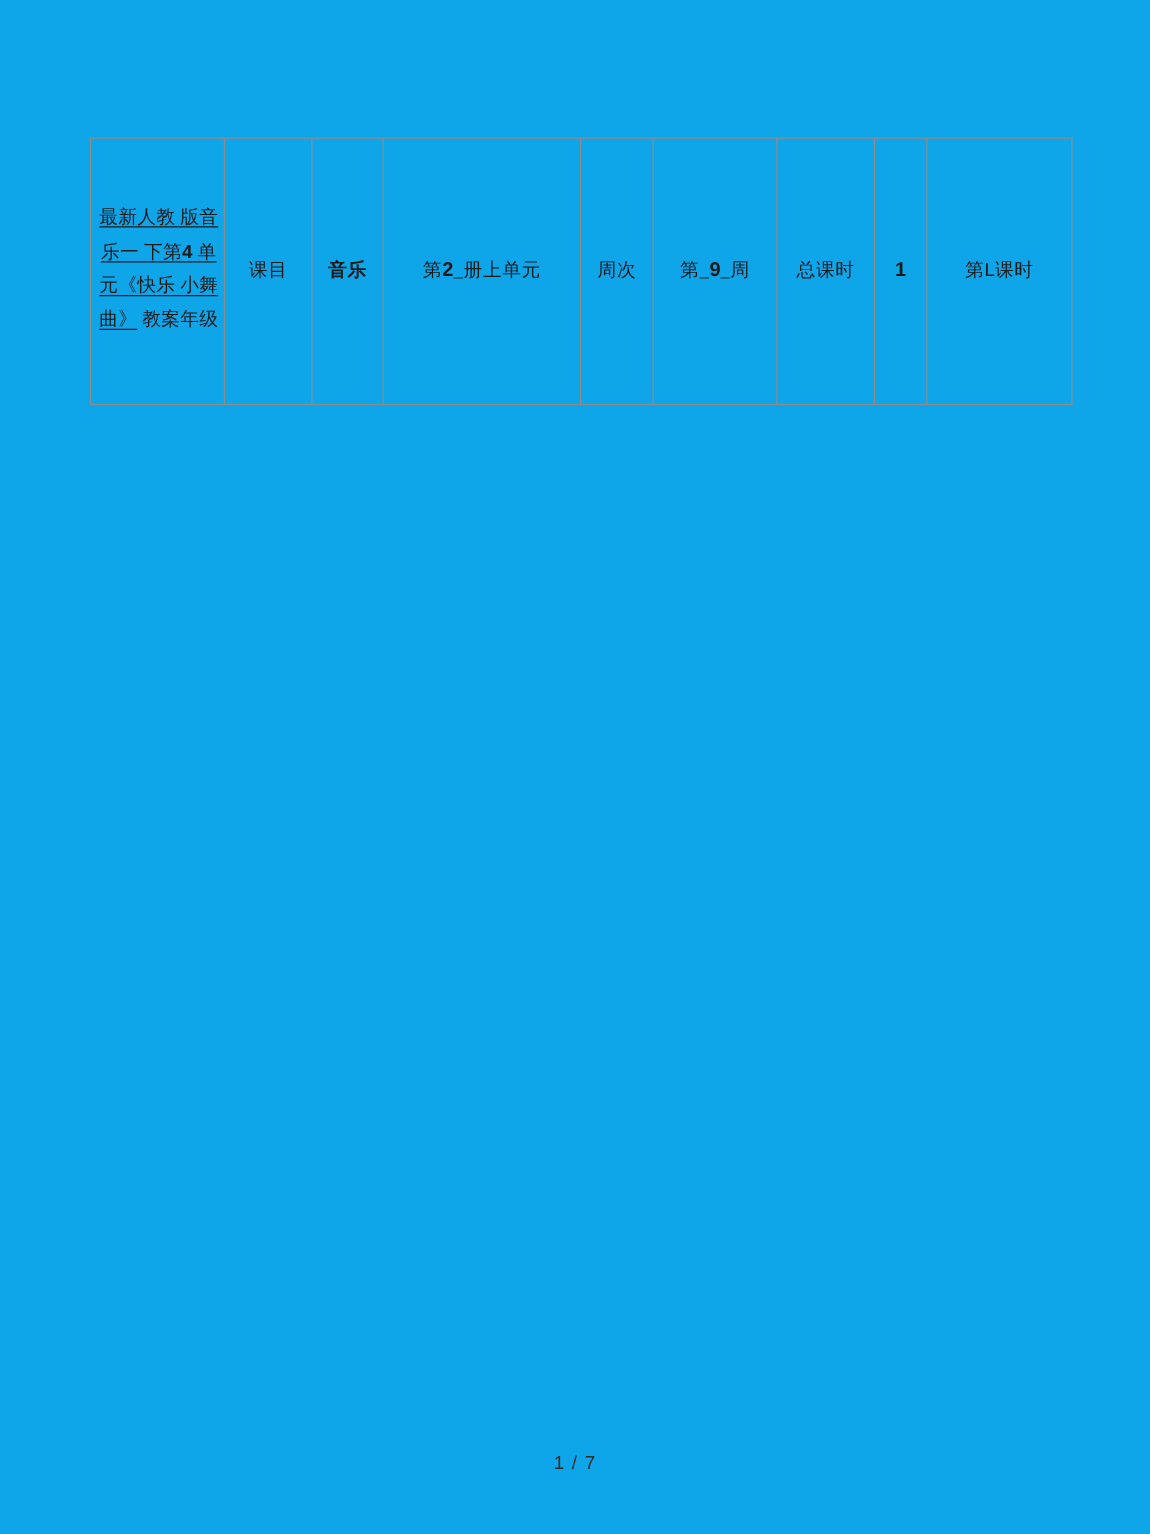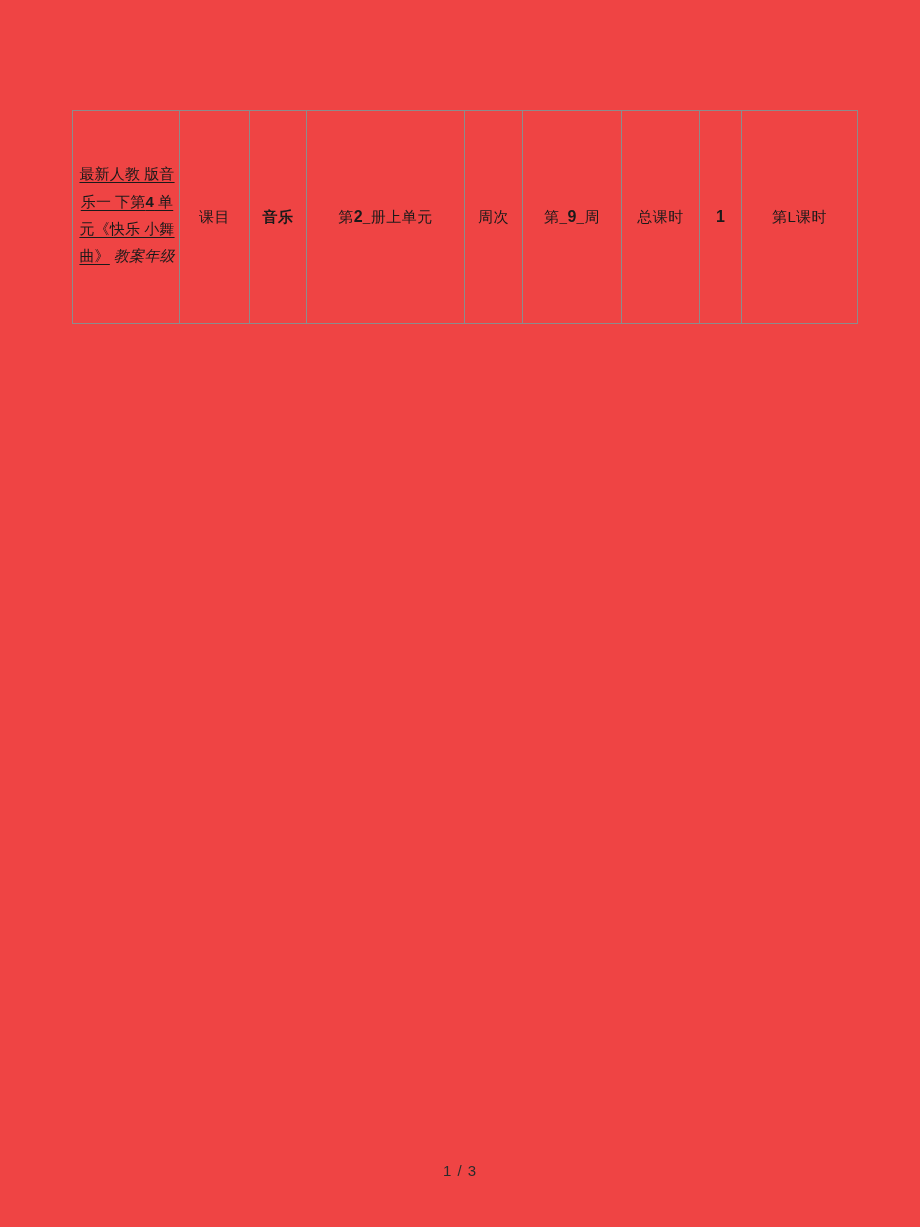--- a/index.html
+++ b/index.html
@@ -13,21 +13,21 @@
     position: relative;
     font-family: "Liberation Serif", "DejaVu Serif", serif;
     color: #1a1a1a;
     overflow: hidden;
   }
 
   
   .page {
     position: absolute;
     inset: 0;
-    background: #ef4444;
+    background: #0ea5e9;
   }
 
   
   .info-table {
     position: absolute;
     left: 72px;
     top: 110px;
     width: 776px;
     border-collapse: collapse;
     table-layout: fixed;
@@ -70,21 +70,20 @@
     letter-spacing: 0.2px;
     margin-bottom: 12px;
   }
   .title-line .u {
     text-decoration: underline;
     text-underline-offset: 3px;
     text-decoration-thickness: 1px;
   }
   .title-line .plain {
     text-decoration: none;
-    font-style: italic;
   }
   .num-em {
     font-family: "Liberation Sans", "DejaVu Sans", sans-serif;
     font-weight: 700;
     font-size: 15px;
   }
 
   
   .cell-text {
     display: inline-block;
@@ -168,16 +167,16 @@
 
         <td class="c-dike">
           <span class="cell-text">第</span><span class="lat">L</span><span class="cell-text"> 课时</span>
         </td>
 
       </tr>
     </tbody>
   </table>
 
   <div class="page-footer">
-    <span>1 / 3</span>
+    <span>1 / 7</span>
   </div>
 
 </div>
 
 </body></html>

